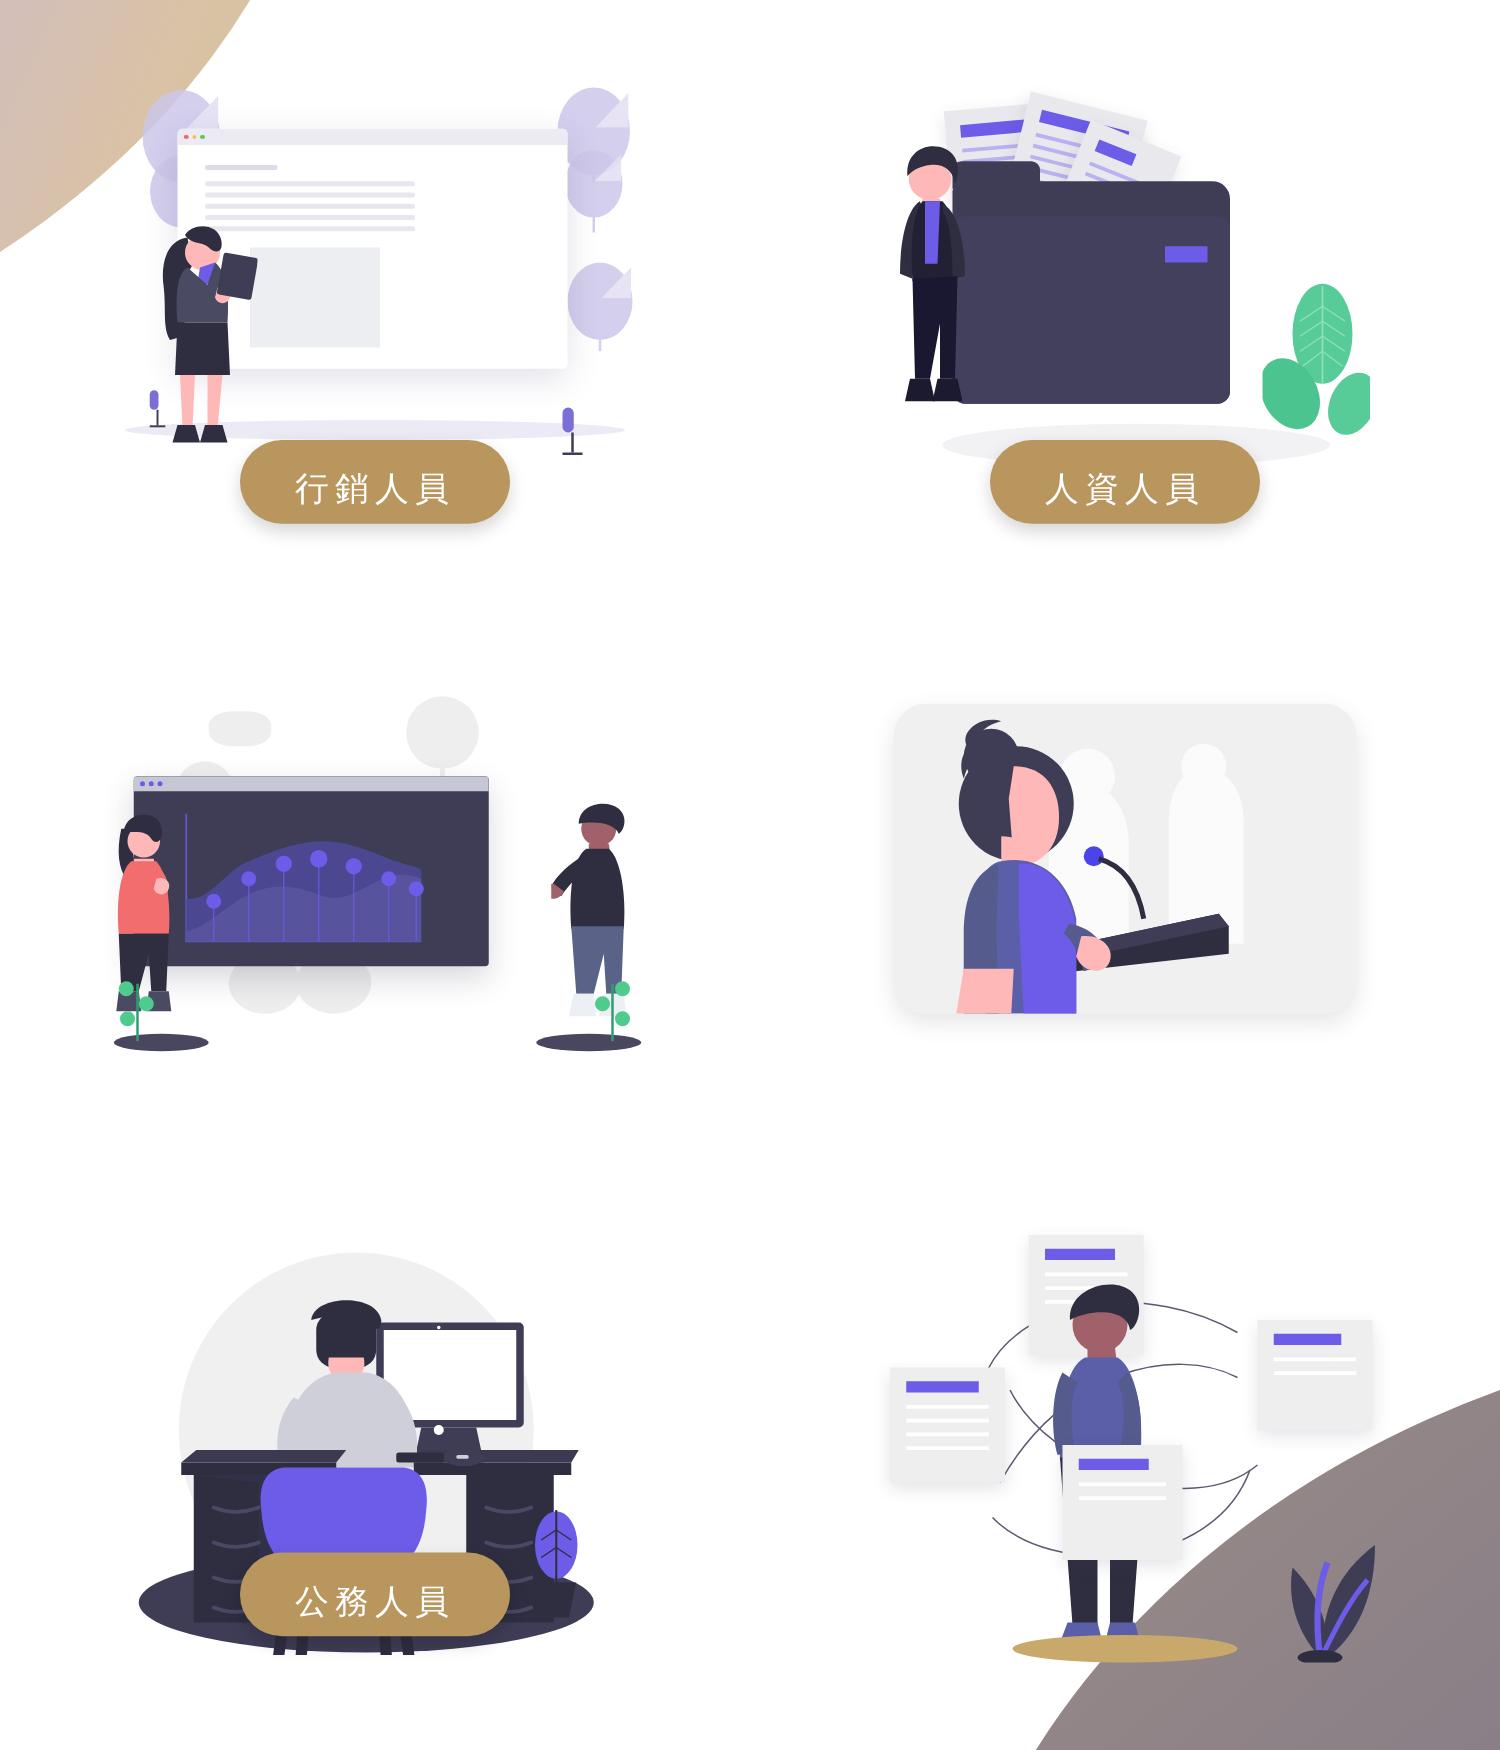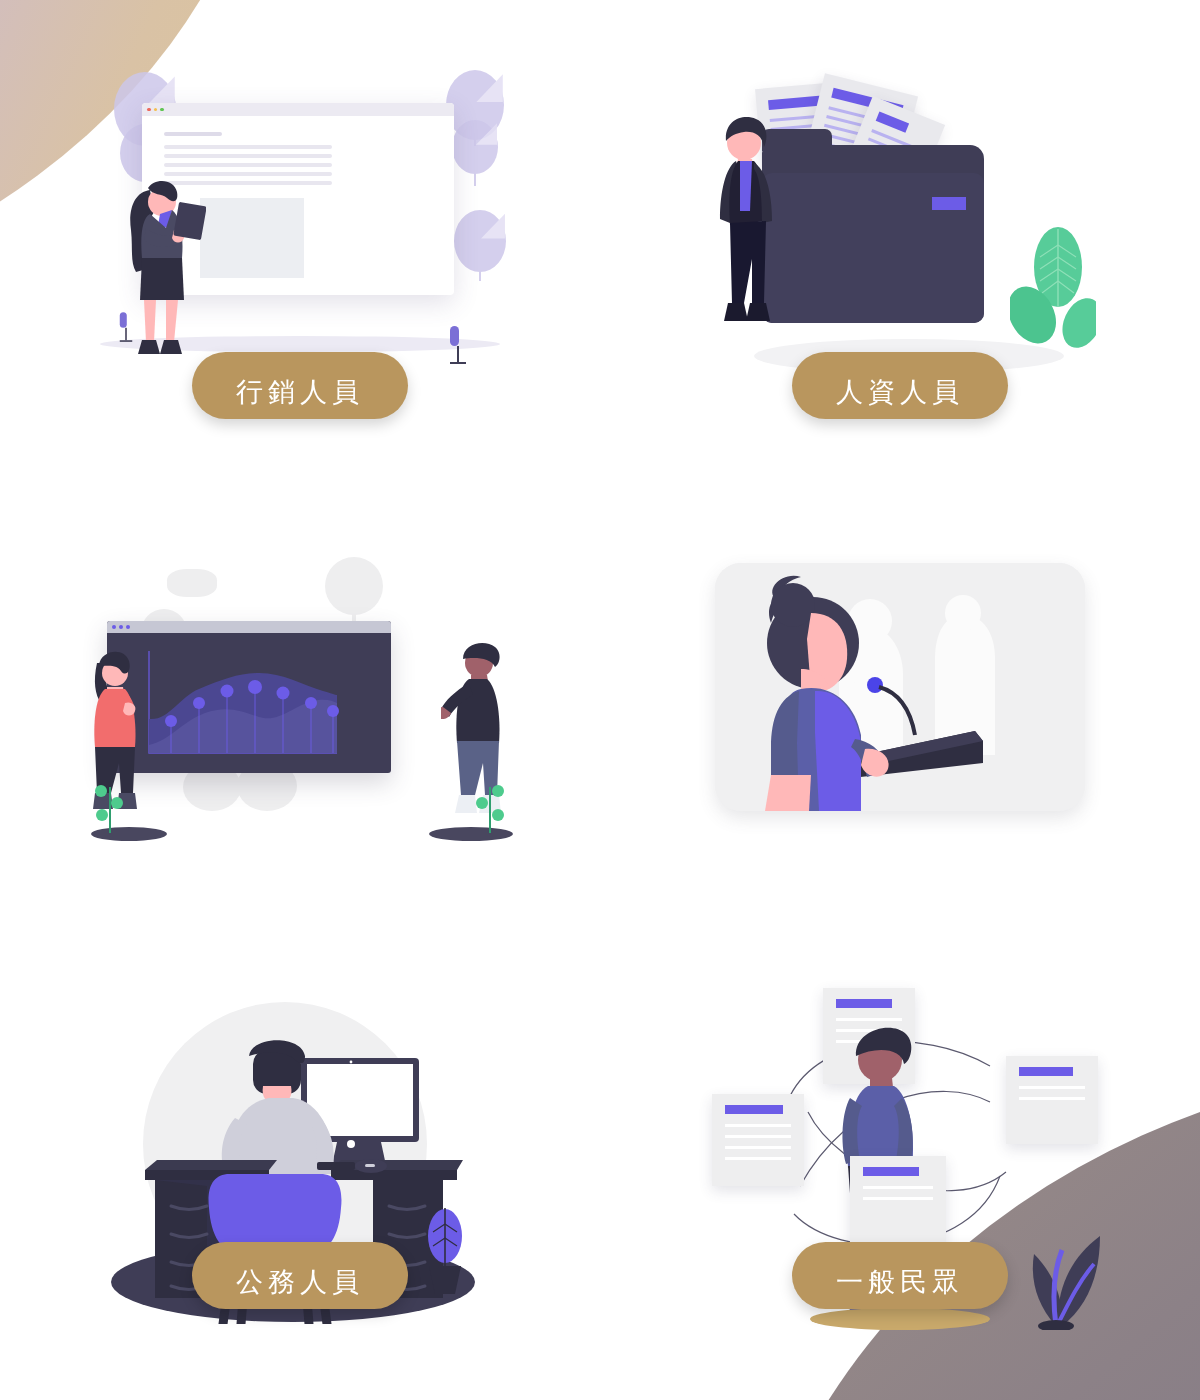--- a/index.html
+++ b/index.html
@@ -583,19 +583,16 @@
             <path d="M62 96 C60 60 74 28 104 6 C104 44 92 76 66 96 Z" fill="#3f3d56"></path>
             <path d="M60 96 C40 74 34 48 38 24 C58 44 68 70 66 96 Z" fill="#3f3d56"></path>
             <path d="M60 96 C56 66 58 40 66 20" stroke="#6c5ce7" stroke-width="5" fill="none"></path>
             <path d="M62 94 C74 70 84 50 98 34" stroke="#6c5ce7" stroke-width="4" fill="none"></path>
             <ellipse cx="60" cy="96" rx="18" ry="6" fill="#2f2e41"></ellipse>
           </svg>
 
           <div class="floor2"></div>
         </div>
       </div>
-      <div class="pill" style="top:302px;">
-        <span>一般民眾</span>
-      </div>
     </div>
 
   </div>
 </div>
 
 </body></html>

